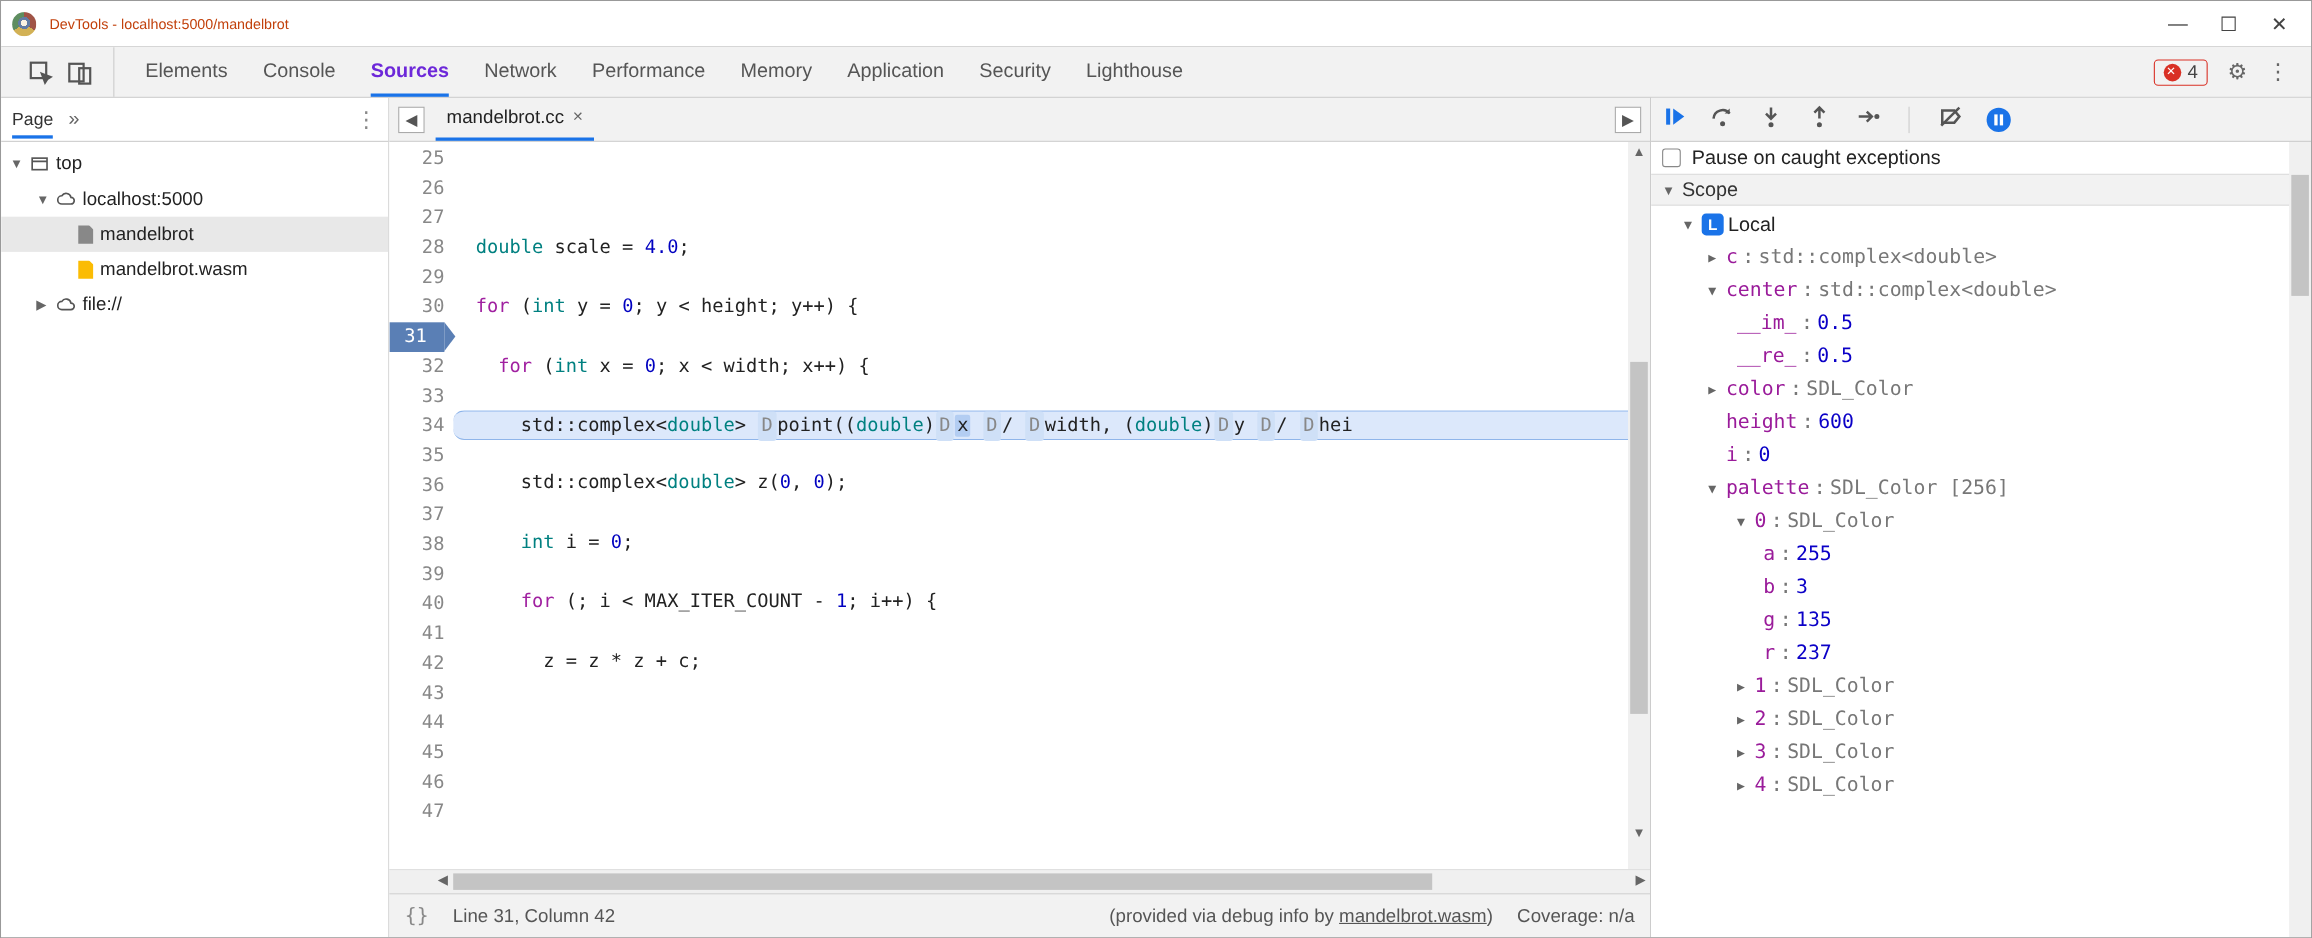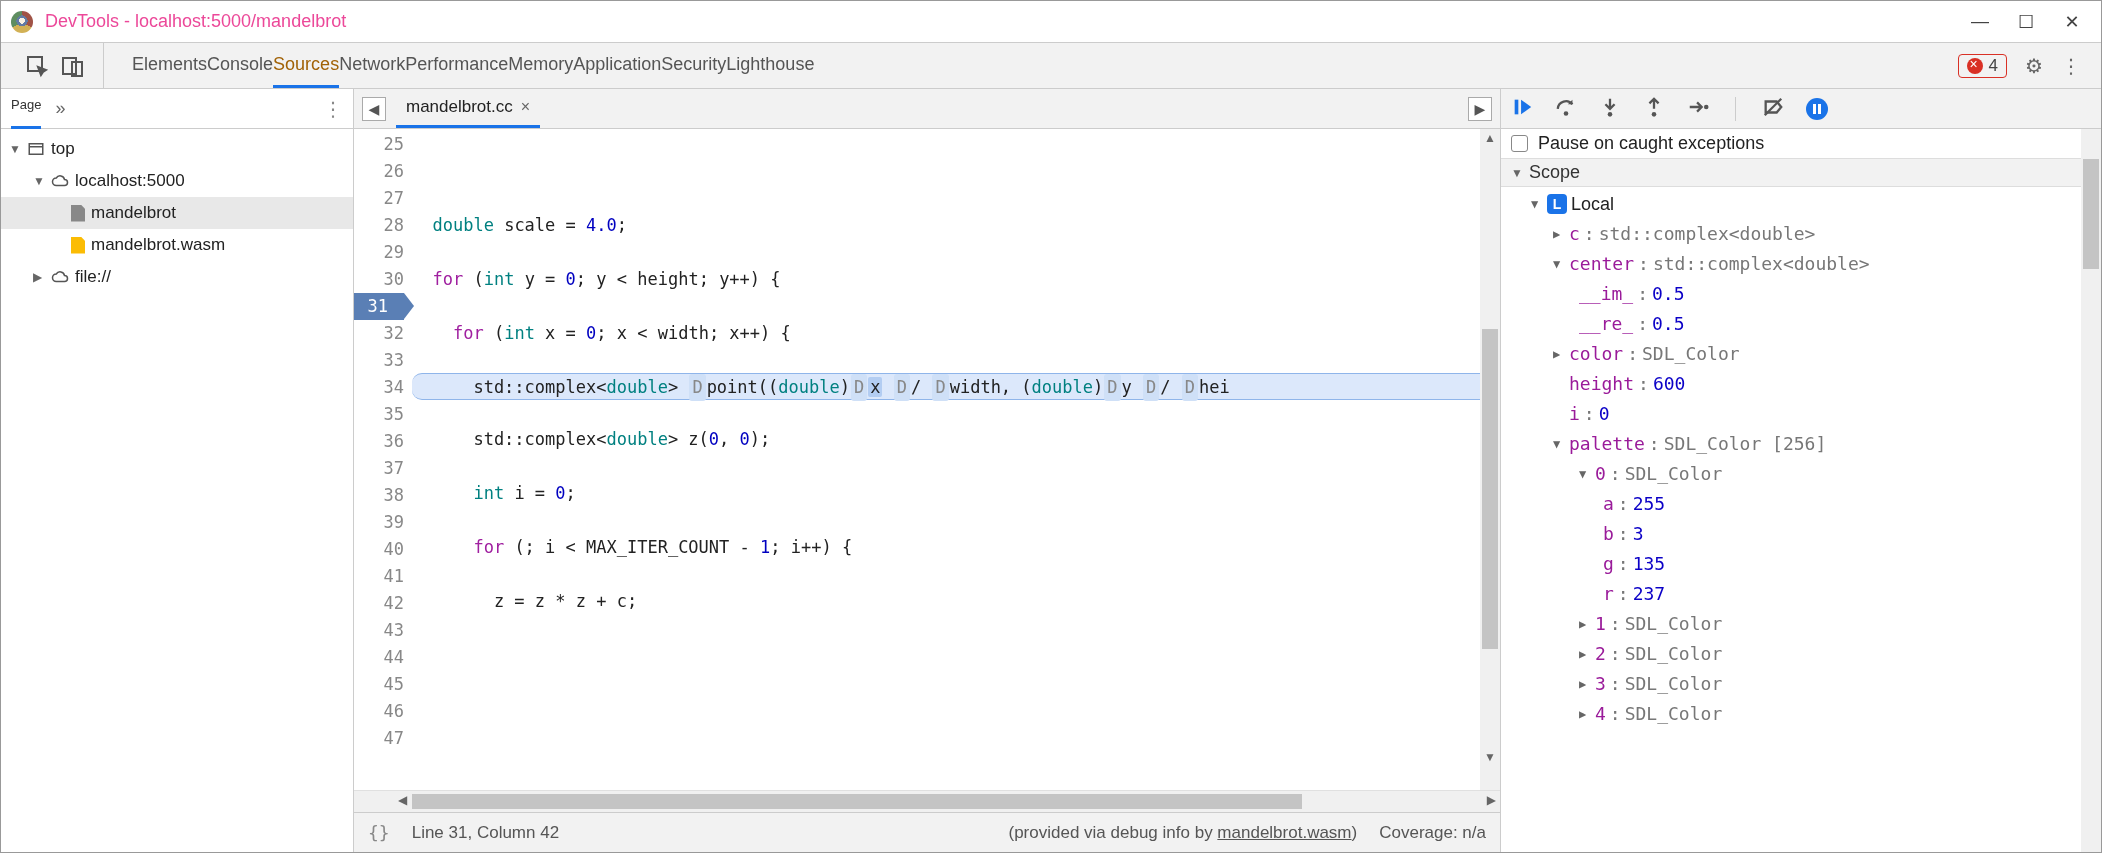--- a/index.html
+++ b/index.html
@@ -22,51 +22,51 @@
     padding: 0 6px 0 10px;
     border-bottom: 1px solid #ccc;
   }
   .titlebar .logo {
     width: 22px; height: 22px; border-radius: 50%;
     background: radial-gradient(circle at 50% 45%, #fff 0 18%, #4285f4 18% 34%, transparent 34%),
                 conic-gradient(#ea4335 0 120deg, #fbbc05 120deg 240deg, #34a853 240deg 360deg);
     filter: grayscale(0.35) brightness(0.9) sepia(0.25);
     margin-right: 12px;
   }
-  .titlebar .title { font-size: 18px; color: #ec4899; }
+  .titlebar .title { font-size: 13px; color: #c2410c; }
   .titlebar .spacer { flex: 1; }
   .winctl { width: 46px; height: 42px; display:flex; align-items:center; justify-content:center; color:#444; font-size:18px; }
 
   
   .tabbar {
     height: 46px;
     background: #f2f2f2;
     border-bottom: 1px solid #ccc;
     display: flex;
     align-items: center;
     padding: 0 6px;
   }
   .tabbar .left-icons { display:flex; gap:12px; padding:0 18px; border-right:1px solid #ccc; height:100%; align-items:center;}
   .iconbtn { width:24px; height:24px; display:flex; align-items:center; justify-content:center; color:#555; }
-  .tabs { display:flex; padding:0 28px; height:100%; align-items:center; }
+  .tabs { display:flex; gap:32px; padding:0 28px; height:100%; align-items:center; }
   .tab { color:#555; font-size:18px; height:100%; display:flex; align-items:center; border-bottom:3px solid transparent; }
-  .tab.active { color:#a16207; border-bottom-color:#1a73e8; }
+  .tab.active { color:#6d28d9; border-bottom-color:#1a73e8;font-weight:bold; }
   .tabbar .right { margin-left:auto; display:flex; align-items:center; gap:18px; padding-right:14px; }
   .err-badge { border:1px solid #d93025; border-radius:4px; padding:1px 8px; display:flex; align-items:center; gap:6px; color:#444; font-size:17px;}
   .err-dot { width:16px;height:16px;border-radius:50%;background:#d93025; position:relative;}
   .err-dot::after{content:"×"; color:#fff; font-size:14px; position:absolute; left:3px; top:-2px;}
   .gear, .kebab { color:#666; font-size:20px; }
 
   
   .body { display:flex; height:calc(853px - 42px - 46px - 2px); }
 
   
   .sidebar { width: 353px; border-right:1px solid #ccc; display:flex; flex-direction:column; background:#fff;}
   .sidebar-header { height:40px; display:flex; align-items:center; border-bottom:1px solid #ccc; padding:0 10px; gap:14px;}
-  .sidebar-header .pg { color:#333; font-size:13px; border-bottom:3px solid #1a73e8; padding-bottom:14px; margin-bottom:-9px;}
+  .sidebar-header .pg { color:#333; font-size:16px; border-bottom:3px solid #1a73e8; padding-bottom:4px; margin-bottom:-9px;}
   .sidebar-header .chev { color:#666; font-size:18px;}
   .sidebar-header .more { margin-left:auto; color:#888; font-size:20px;}
   .tree { padding:4px 0; font-size:17px; overflow:auto; flex:1;}
   .tree-row { display:flex; align-items:center; gap:6px; height:32px; padding:0 8px;}
   .tree-row.selected { background:#e8e8e8; }
   .tw0{padding-left:8px;} .tw1{padding-left:32px;} .tw2{padding-left:70px;}
   .tri{ width:12px; display:inline-block; color:#666; font-size:12px;}
   .ficon{ width:18px;height:18px; display:inline-flex; align-items:center; justify-content:center;}
   .ficon.frame svg, .ficon.cloud svg { width:18px; height:18px; }
   .ficon.doc { background:#888; width:14px;height:17px; clip-path: polygon(0 0, 70% 0, 100% 25%, 100% 100%, 0 100%);}

